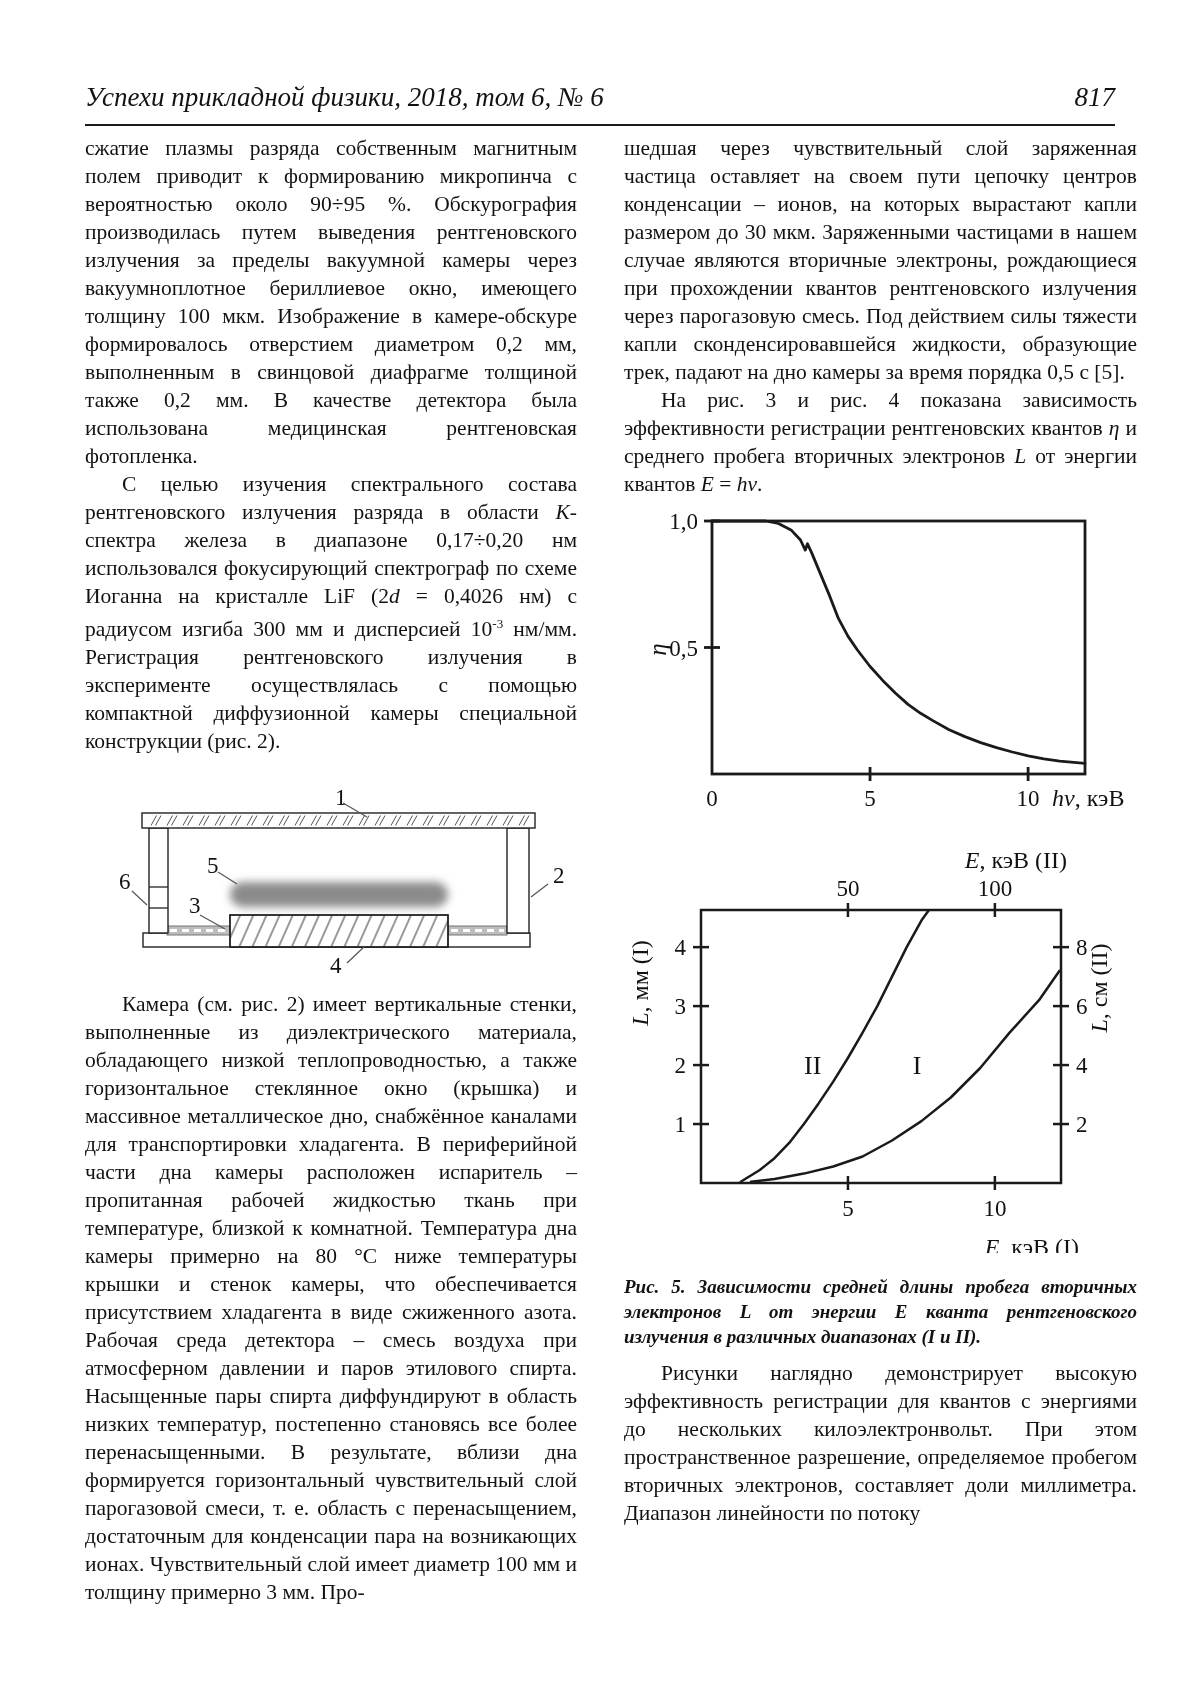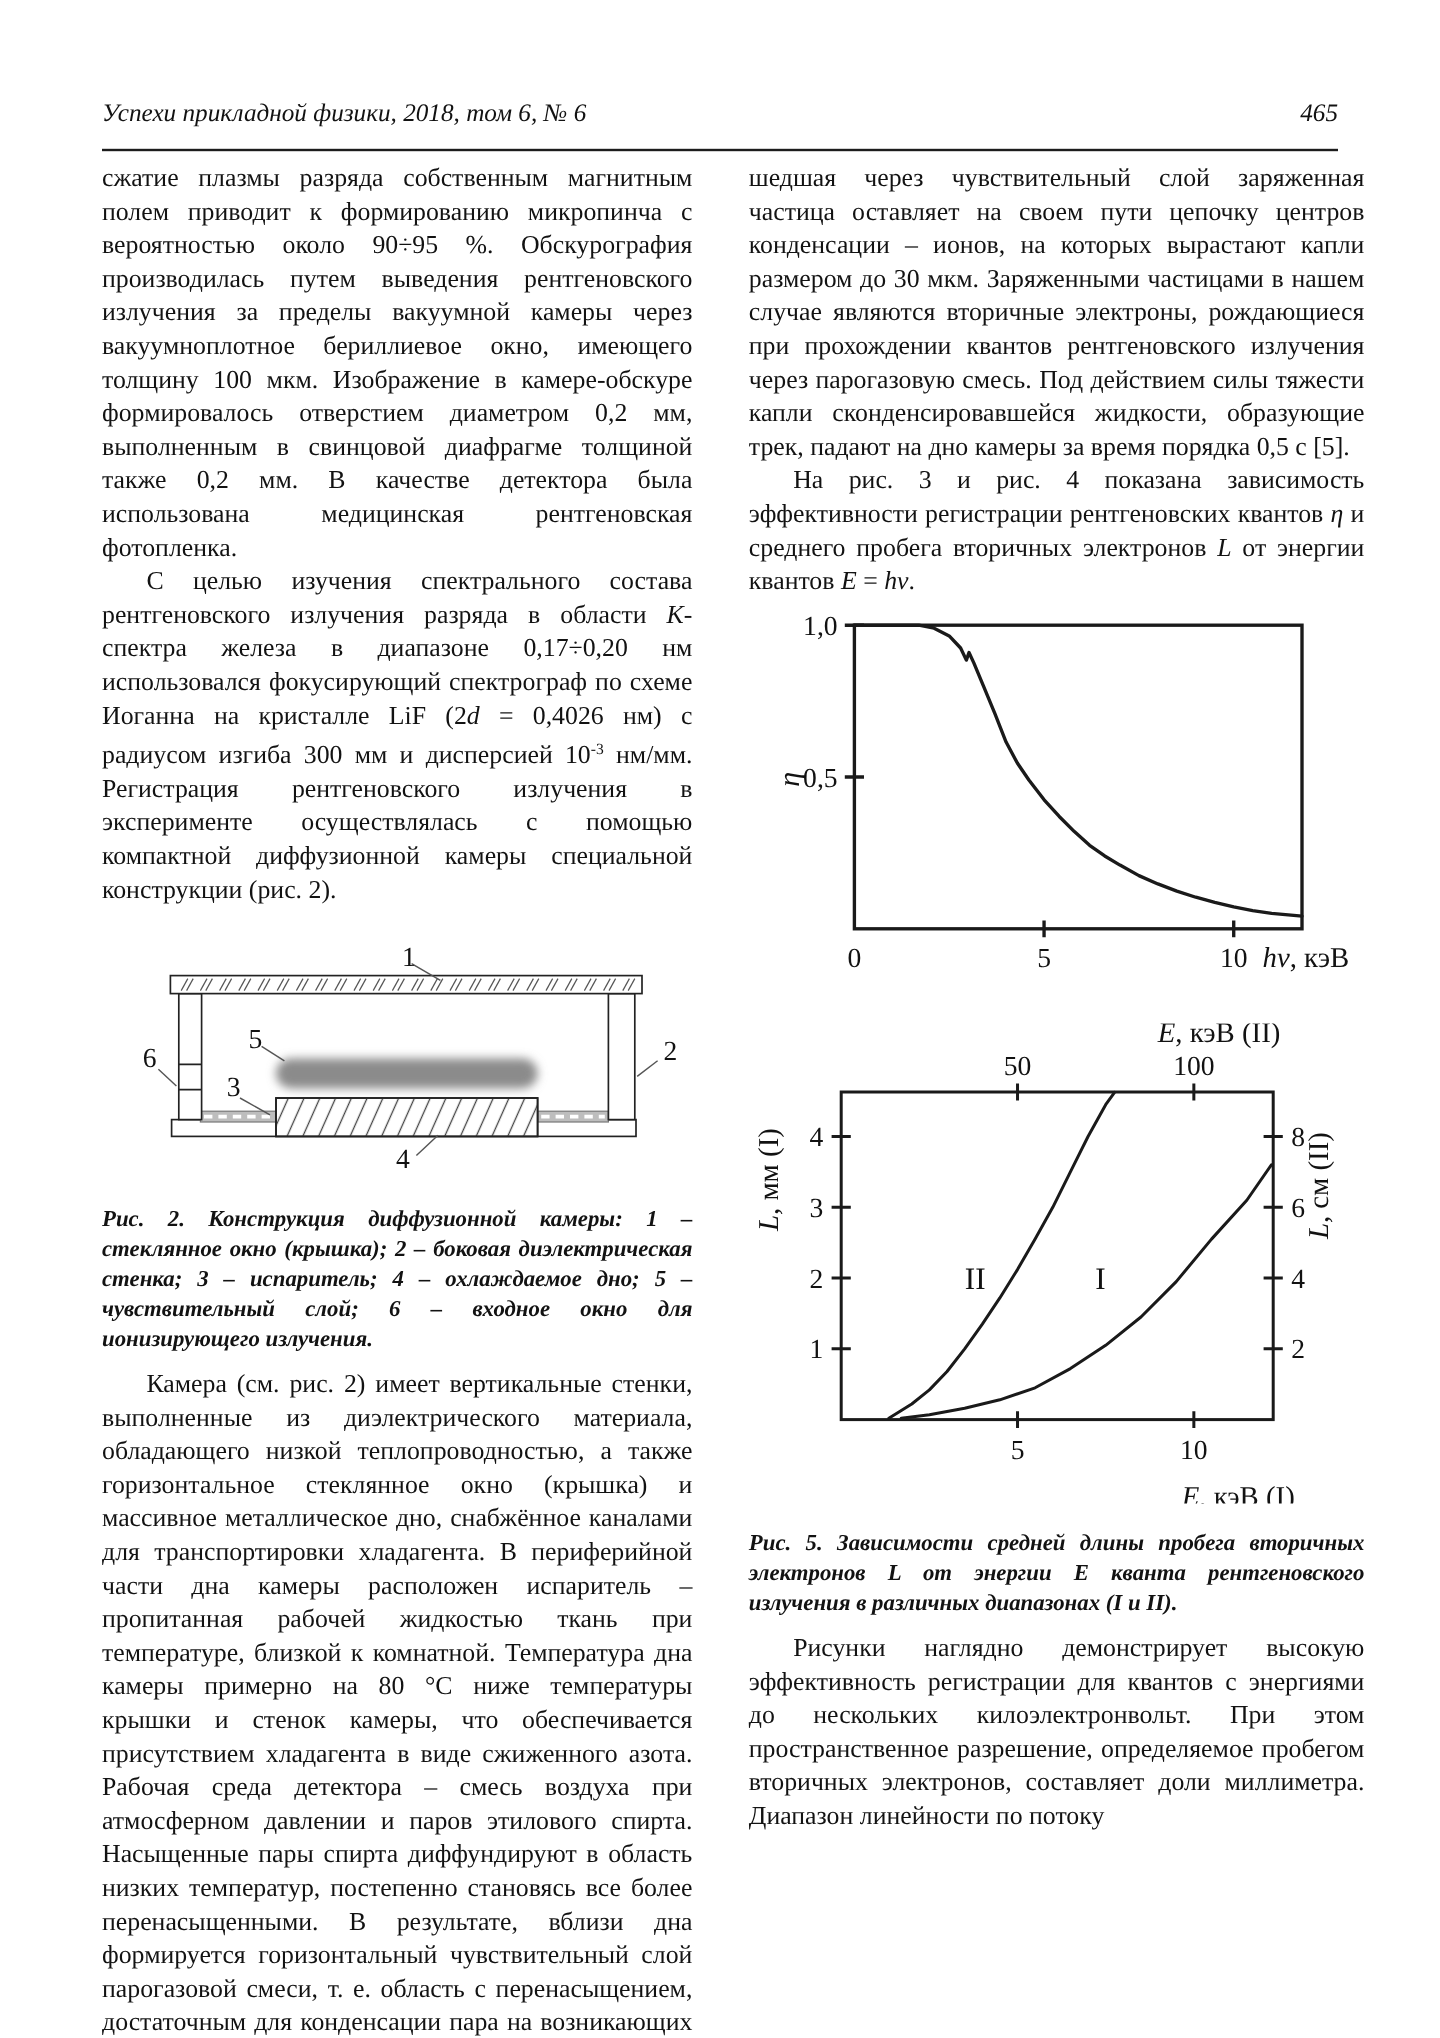--- a/index.html
+++ b/index.html
@@ -1,37 +1,37 @@
 <!DOCTYPE html>
 <html lang="ru"><head>
 <meta charset="utf-8">
 <style>
   html,body{margin:0;padding:0;background:#ffffff;}
   body{width:1200px;height:1698px;position:relative;font-family:"Liberation Serif",serif;color:#121212;}
   .header{position:absolute;top:82px;left:85px;width:1030px;display:flex;justify-content:space-between;
-          font-style:italic;font-size:21px;}
+          font-style:italic;font-size:27px;}
   .rule{position:absolute;top:124px;left:85px;width:1030px;height:2px;background:#1c1c1c;}
   .col{position:absolute;top:134px;font-size:21.5px;line-height:28px;text-align:justify;}
   .col-left{left:85px;width:492px;}
   .col-right{left:624px;width:513px;}
   p.para{margin:0;}
   .indent{text-indent:37px;}
   .it{font-style:italic;}
   sup.small{font-size:13px;}
   .caption{font-size:19px;line-height:25px;font-weight:bold;font-style:italic;text-align:justify;margin:14px 0 10px 0;}
   .figwrap{margin-top:22px;}
   .chartwrap{margin-top:8px;}
   svg text{font-family:"Liberation Serif",serif;fill:#121212;}
 </style>
 </head>
 <body>
 
 <div class="header">
   <span>Успехи прикладной физики, 2018, том 6, № 6</span>
-  <span>465</span>
+  <span>817</span>
 </div>
 <div class="rule"></div>
 
 <div class="col col-left">
   <p class="para">сжатие плазмы разряда собственным магнитным полем приводит к формированию микропинча с вероятностью около 90÷95 %. Обскурография производилась путем выведения рентгеновского излучения за пределы вакуумной камеры через вакуумноплотное бериллиевое окно, имеющего толщину 100 мкм. Изображение в камере-обскуре формировалось отверстием диаметром 0,2 мм, выполненным в свинцовой диафрагме толщиной также 0,2 мм. В качестве детектора была использована медицинская рентгеновская фотопленка.</p>
   <p class="para indent"><span>С целью изучения спектрального состава рентгеновского излучения разряда в области </span><span class="it">K</span><span>-спектра железа в диапазоне 0,17÷0,20 нм использовался фокусирующий спектрограф по схеме Иоганна на кристалле LiF (2</span><span class="it">d</span><span> = 0,4026 нм) с радиусом изгиба 300 мм и дисперсией 10</span><sup class="small">-3</sup><span> нм/мм. Регистрация рентгеновского излучения в эксперименте осуществлялась с помощью компактной диффузионной камеры специальной конструкции (рис. 2).</span></p>
 
   <div class="figwrap">
     <svg id="fig2svg" width="492" height="206" viewBox="0 0 492 206">
         <defs>
@@ -111,21 +111,20 @@
         <line x1="47" y1="114" x2="62" y2="128" stroke="#555" stroke-width="1.2"></line>
         <text x="250" y="28" font-size="23">1</text>
         <text x="468" y="106" font-size="23">2</text>
         <text x="104" y="136" font-size="23">3</text>
         <text x="245" y="196" font-size="23">4</text>
         <text x="122" y="96" font-size="23">5</text>
         <text x="34" y="112" font-size="23">6</text>
       </svg>
   </div>
 
-  <p class="caption">Рис. 2. Конструкция диффузионной камеры: 1 – стеклянное окно (крышка); 2 – боковая диэлектрическая стенка; 3 – испаритель; 4 – охлаждаемое дно; 5 – чувствительный слой; 6 – входное окно для ионизирующего излучения.</p>
 
   <p class="para indent">Камера (см. рис. 2) имеет вертикальные стенки, выполненные из диэлектрического материала, обладающего низкой теплопроводностью, а также горизонтальное стеклянное окно (крышка) и массивное металлическое дно, снабжённое каналами для транспортировки хладагента. В периферийной части дна камеры расположен испаритель – пропитанная рабочей жидкостью ткань при температуре, близкой к комнатной. Температура дна камеры примерно на 80 °С ниже температуры крышки и стенок камеры, что обеспечивается присутствием хладагента в виде сжиженного азота. Рабочая среда детектора – смесь воздуха при атмосферном давлении и паров этилового спирта. Насыщенные пары спирта диффундируют в область низких температур, постепенно становясь все более перенасыщенными. В результате, вблизи дна формируется горизонтальный чувствительный слой парогазовой смеси, т. е. область с перенасыщением, достаточным для конденсации пара на возникающих ионах. Чувствительный слой имеет диаметр 100 мм и толщину примерно 3 мм. Про-</p>
 </div>
 
 <div class="col col-right">
   <p class="para">шедшая через чувствительный слой заряженная частица оставляет на своем пути цепочку центров конденсации – ионов, на которых вырастают капли размером до 30 мкм. Заряженными частицами в нашем случае являются вторичные электроны, рождающиеся при прохождении квантов рентгеновского излучения через парогазовую смесь. Под действием силы тяжести капли сконденсировавшейся жидкости, образующие трек, падают на дно камеры за время порядка 0,5 с [5].</p>
   <p class="para indent"><span>На рис. 3 и рис. 4 показана зависимость эффективности регистрации рентгеновских квантов </span><span class="it">η</span><span> и среднего пробега вторичных электронов </span><span class="it">L</span><span> от энергии квантов </span><span class="it">E</span><span> = </span><span class="it">hν</span><span>.</span></p>
 
   <div class="chartwrap">
     <svg id="fig3svg" width="513" height="332" viewBox="0 0 513 332">

